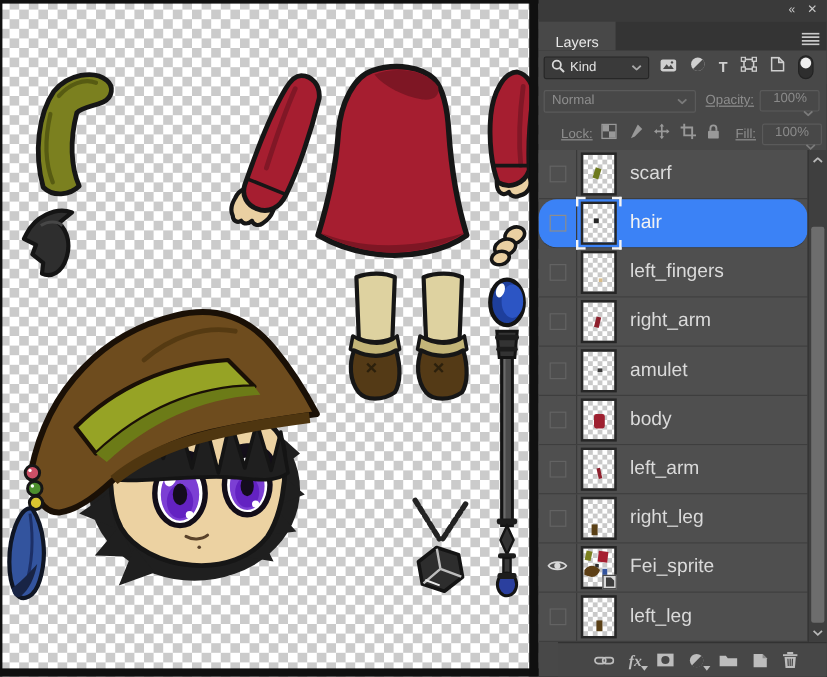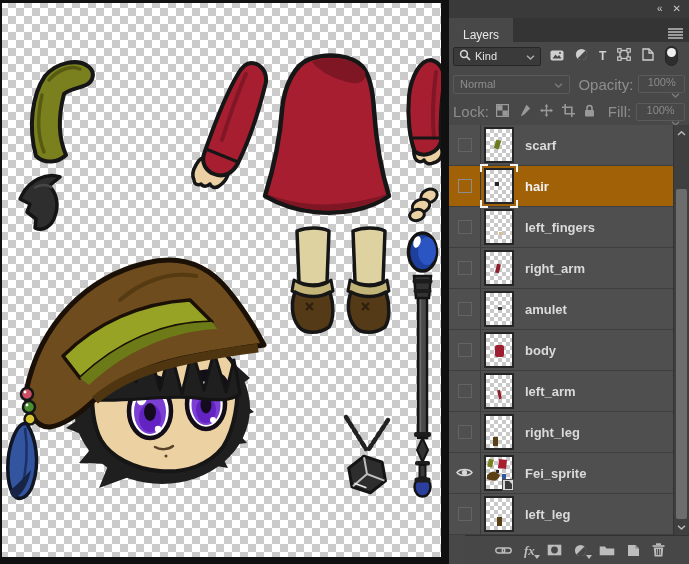--- a/index.html
+++ b/index.html
@@ -29,45 +29,45 @@
   .combo{height:19px;border-radius:2px;display:flex;align-items:center;font-size:11px;}
   .combo .chev{margin-left:auto;}
   .combo.kind{width:88px;background:#3a3a3a;border:1px solid #272727;color:#e2e2e2;padding:0 5px;gap:4px;}
   .ficons{display:flex;align-items:center;gap:11px;margin-left:9px;}
   .t-glyph{font-size:12px;font-weight:bold;color:#cfcfcf;line-height:1;}
   .toggle{width:13px;height:20px;background:#2e2e2e;border:1px solid #232323;border-radius:7px;position:relative;}
   .toggle .ball{position:absolute;left:1px;top:1px;width:9px;height:9px;border-radius:50%;background:#efefef;}
 
   .blendrow{height:28px;display:flex;align-items:center;padding:0 4px;}
   .combo.blend{width:127px;border:1px solid #5a5a5a;color:#8e8e8e;padding:0 6px;background:transparent;}
-  .lbl{font-size:15px;color:#8e8e8e;white-space:nowrap;}
+  .lbl{font-size:11px;color:#8e8e8e;white-space:nowrap;text-decoration:underline;}
   .valbox{width:50px;height:18px;border:1px solid #5a5a5a;border-radius:2px;display:flex;align-items:center;
           padding:0 4px;font-size:11px;color:#8a8a8a;margin-left:5px;flex-direction:column;}
   .valbox .chev{margin-left:auto;}
 
-  .lockrow{height:27px;display:flex;align-items:center;padding:0 4px;}
+  .lockrow{height:27px;display:flex;align-items:center;padding:0 4px;justify-content:flex-end;}
   .licons{display:flex;align-items:center;gap:9px;margin-left:7px;}
 
   
   .list{position:absolute;left:0;top:125px;width:224px;height:410px;background:#4f4f4f;}
   .row{height:41px;display:flex;align-items:center;border-bottom:1px solid #3e3e3e;background:#4f4f4f;}
-  .row.sel{background:#a16207;}
+  .row.sel{background:#3b82f6;border-radius:15px;}
   .well{width:32px;height:100%;border-right:1px solid #3a3a3a;display:flex;align-items:center;justify-content:center;flex:none;}
   .hidden-box{width:14px;height:14px;border:1px solid #636363;}
   .row.sel .hidden-box{border-color:#8d8d8d;}
   .thumbwrap{position:relative;margin-left:3px;flex:none;}
   .thumb{width:30px;height:36px;border:2px solid #262626;position:relative;
          background:conic-gradient(#c9c9c9 25%,#ffffff 0 50%,#c9c9c9 0 75%,#ffffff 0) 0 0/8px 8px;}
   .mark{position:absolute;}
   .bk{position:absolute;width:8px;height:8px;border:2px solid #f5f5f5;}
   .bk.tl{left:-4px;top:-4px;border-right:none;border-bottom:none;}
   .bk.tr{right:-4px;top:-4px;border-left:none;border-bottom:none;}
   .bk.bl{left:-4px;bottom:-4px;border-right:none;border-top:none;}
   .bk.br{right:-4px;bottom:-4px;border-left:none;border-top:none;}
-  .lname{margin-left:11px;font-size:13px;color:#dadada;white-space:nowrap;font-weight:bold;}
+  .lname{margin-left:11px;font-size:16px;color:#dadada;white-space:nowrap;}
   .row.sel .lname{color:#f2f2f2;}
   .so-badge{position:absolute;right:-2px;bottom:-2px;width:12px;height:12px;background:#d8d8d8;
             border:1px solid #4a4a4a;display:flex;align-items:center;justify-content:center;}
 
   
   .scroll{position:absolute;right:0;top:125px;width:16px;height:410px;background:#3f3f3f;border-left:1px solid #343434;}
   .sarrow{position:absolute;left:0;width:15px;height:14px;display:flex;align-items:center;justify-content:center;}
   .sarrow.up{top:1px;} .sarrow.dn{bottom:1px;}
   .sthumb{position:absolute;left:2px;top:64px;width:11px;height:330px;background:#6d6d6d;border-radius:2px;}
 

